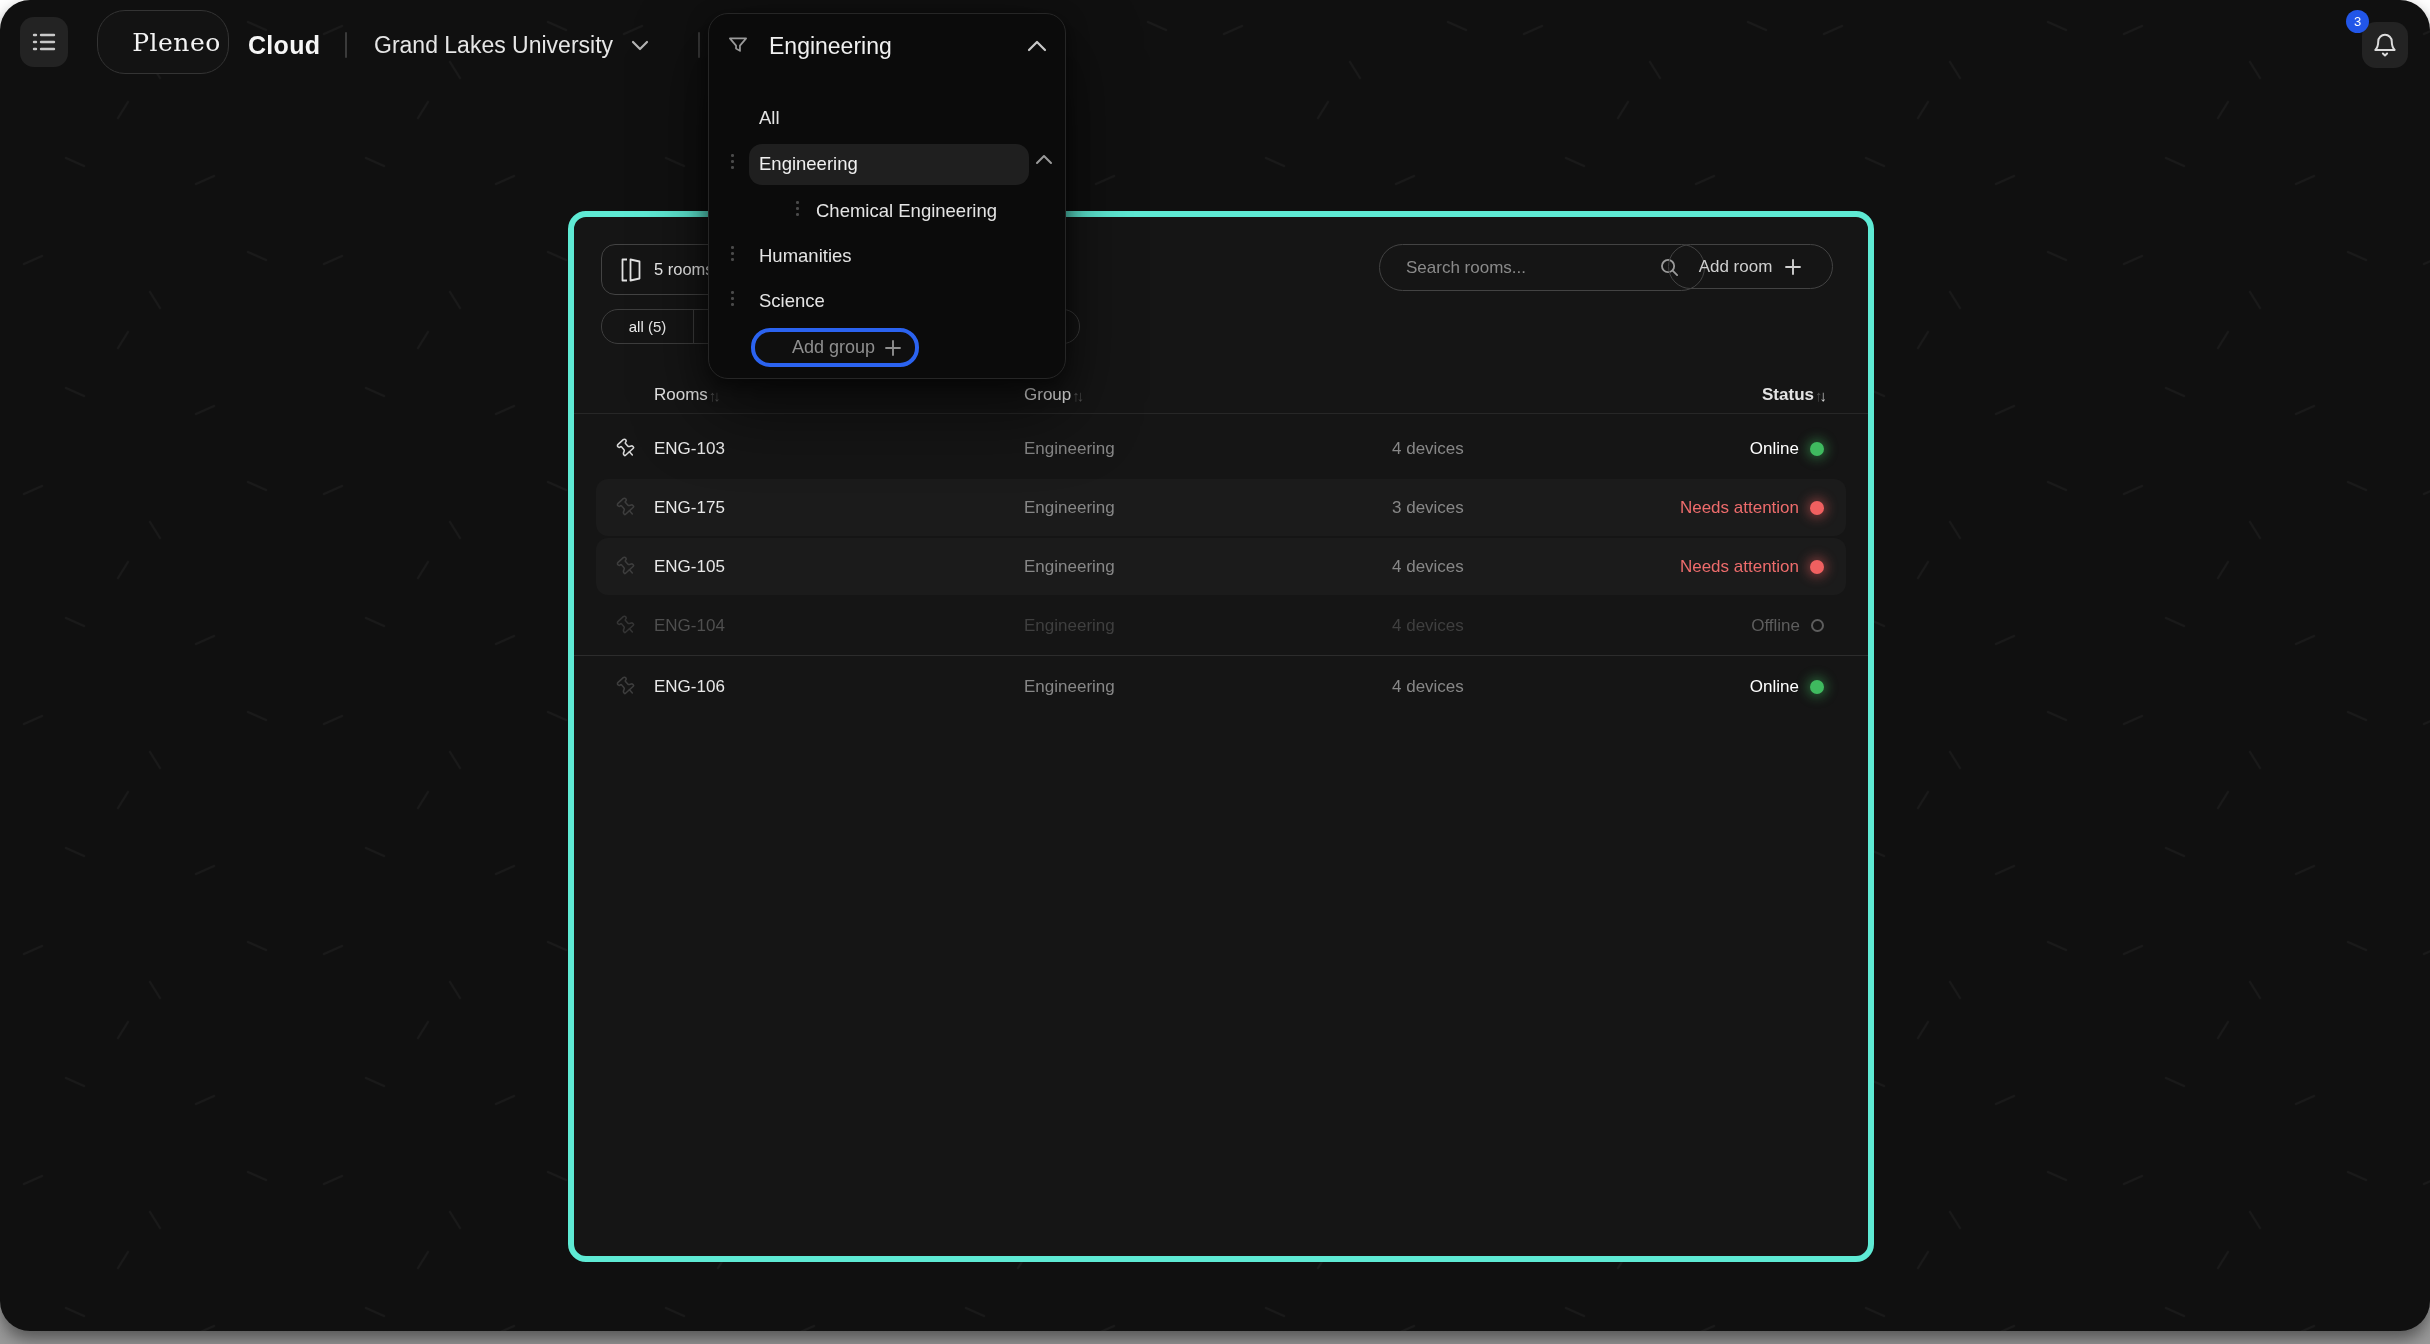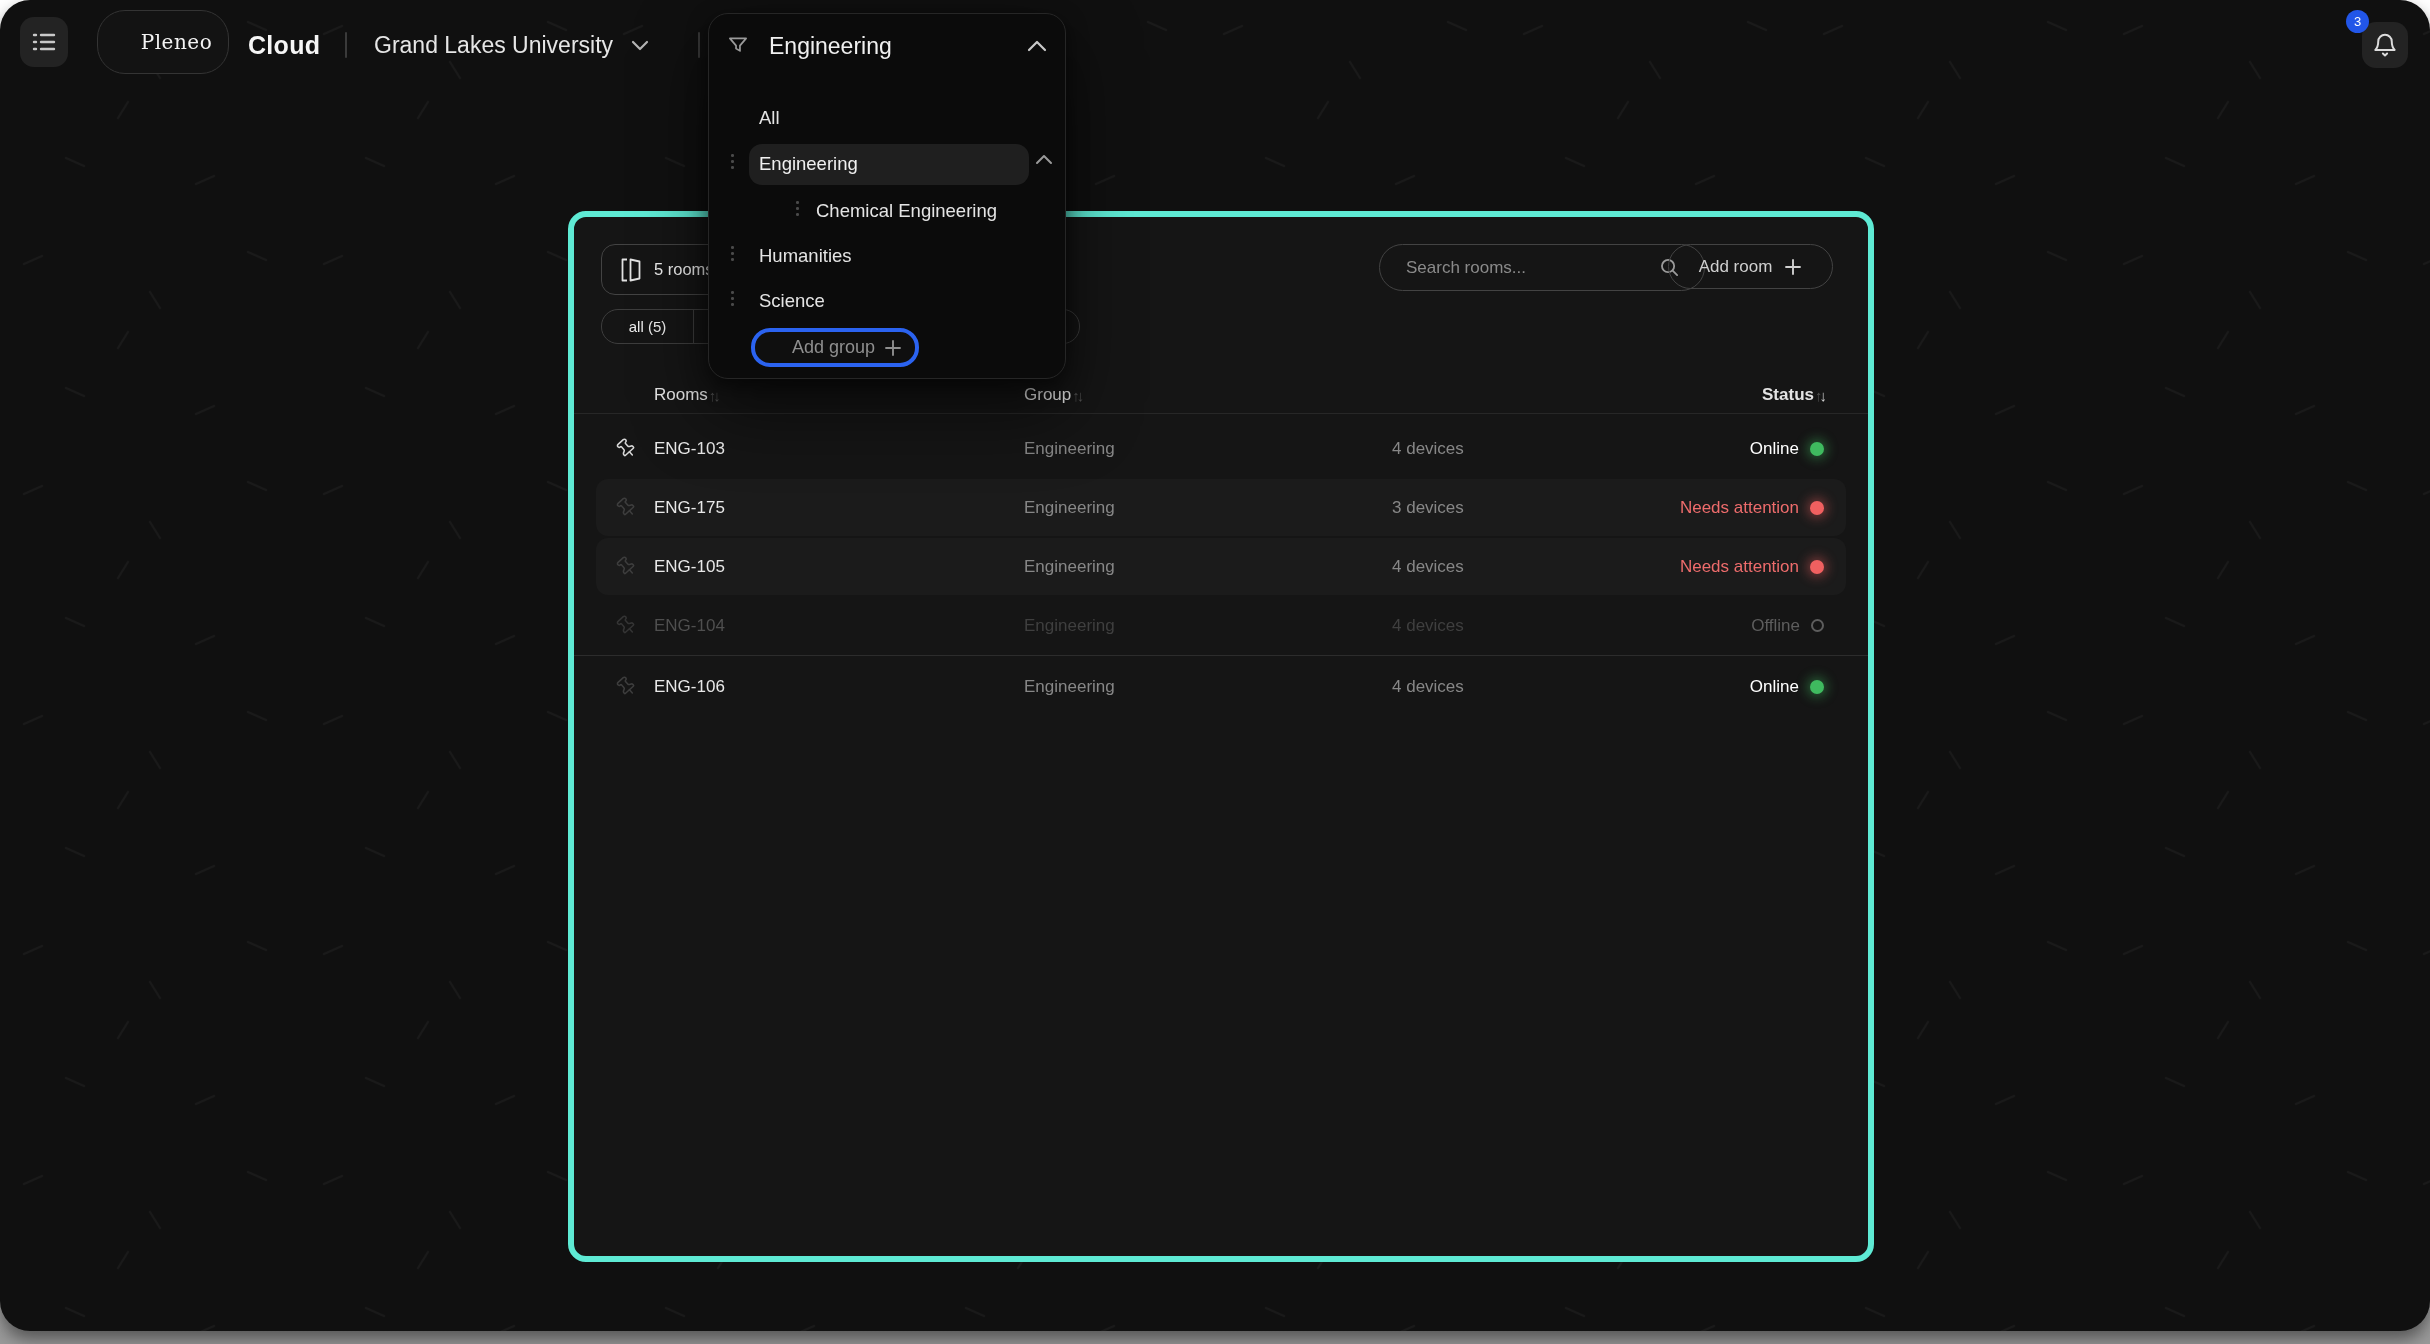--- a/index.html
+++ b/index.html
@@ -19,21 +19,21 @@
   
   .iconbtn{
     position:absolute;background:#232323;border:none;border-radius:14px;
     display:flex;align-items:center;justify-content:center;cursor:pointer;
   }
   .brand-pill{
     position:absolute;left:97px;top:10px;width:130px;height:62px;
     border:1px solid #343434;border-radius:28px;background:#131313;
     display:flex;align-items:center;justify-content:center;
   }
-  .brand-pill span{font-family:"DejaVu Serif",serif;font-size:20px;color:#f3f3f3;letter-spacing:.5px;margin-left:27px;}
+  .brand-pill span{font-family:"DejaVu Serif",serif;font-size:25px;color:#f3f3f3;letter-spacing:.5px;margin-left:27px;}
   .product{position:absolute;left:248px;top:0;height:90px;display:flex;align-items:center;
     font-size:25px;font-weight:bold;color:#f5f5f5;letter-spacing:.3px;}
   .vsep{position:absolute;top:32px;width:2px;height:26px;background:#3a3a3a;border-radius:1px;}
   .org{position:absolute;left:374px;top:0;height:90px;display:flex;align-items:center;gap:16px;
     font-size:23px;color:#e6e6e6;cursor:pointer;}
   .bell-badge{
     position:absolute;left:2346px;top:10px;width:23px;height:23px;border-radius:50%;
     background:#2256e8;color:#fff;font-size:13px;display:flex;align-items:center;justify-content:center;
     z-index:6;
   }

